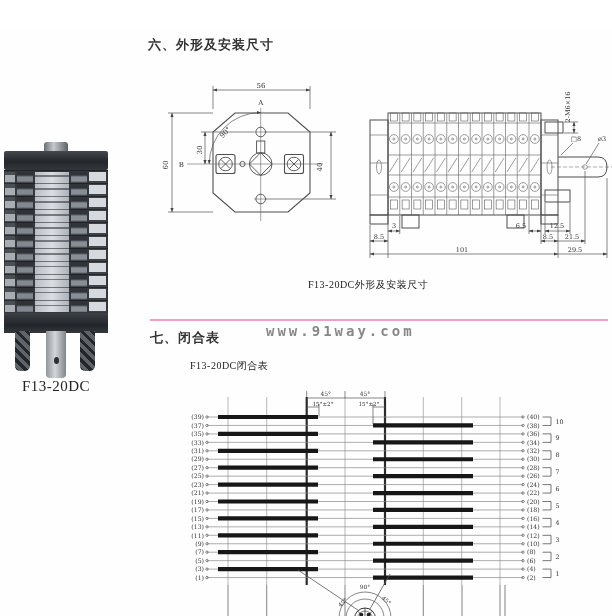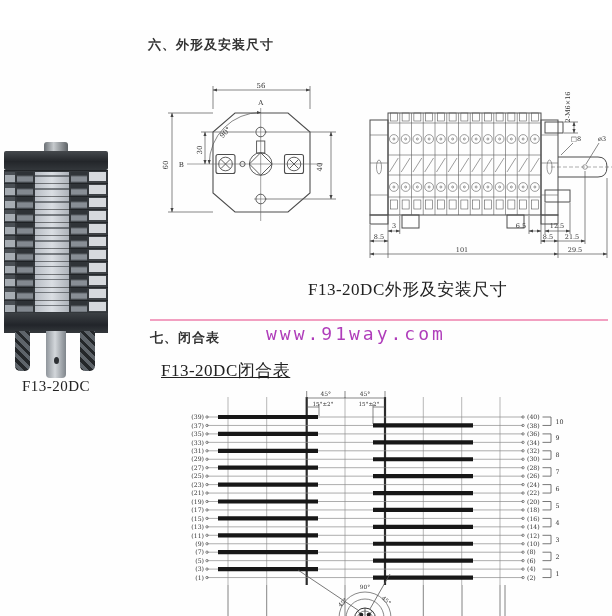--- a/index.html
+++ b/index.html
@@ -1,22 +1,22 @@
 <!DOCTYPE html>
 <html><head>
 <meta charset="utf-8">
 <style>
   html,body{margin:0;padding:0;background:#fff;}
   #page{position:relative;width:612px;height:616px;background:#fefefe;overflow:hidden;
         font-family:"Liberation Serif",serif;color:#333;margin-top:30px;}
   .abs{position:absolute;}
   .cjk-title{font-size:13px;font-weight:700;color:#333;letter-spacing:1px;}
-  .cap{font-size:17px;color:#222;letter-spacing:.5px;}
-  .watermark{font-family:"DejaVu Sans Mono",monospace;font-size:18px;letter-spacing:3px;
-             color:#a21caf;opacity:.85;}
+  .cap{font-size:10px;color:#222;letter-spacing:.5px;}
+  .watermark{font-family:"DejaVu Sans Mono",monospace;font-size:14px;letter-spacing:3px;
+             color:#737373;opacity:.85;font-weight:bold;}
   .pinkline{height:2px;background:#f2a0c1;}
   svg text{font-family:"DejaVu Serif",serif;fill:#333;}
   svg{overflow:visible;}
   
   .photo{position:absolute;left:4px;top:112px;width:104px;height:236px;}
   .photo div{position:absolute;}
   .ph-stub{left:40px;top:0;width:24px;height:12px;background:linear-gradient(90deg,#6a6f74,#c6cacd 40%,#5d6266);border-radius:3px 3px 0 0;}
   .ph-topcap{left:0;top:9px;width:104px;height:19px;background:linear-gradient(180deg,#45494d,#23262a 55%,#33373b);border-radius:2px;}
   .ph-body{left:0;top:28px;width:104px;height:144px;background:#34383c;}
   .ph-tabs-l{left:1px;top:2px;width:10px;height:140px;background:repeating-linear-gradient(180deg,#4a4f54 0 3px,#a7adb3 3px 10px,#4a4f54 10px 13px);}
@@ -296,21 +296,21 @@
     </g>
   </svg>
 
   <div class="abs cap" style="left:308px;top:248px;">F13-20DC外形及安装尺寸</div>
 
   <div class="abs pinkline" style="left:150px;top:289px;width:458px;"></div>
 
   <div class="abs watermark" style="left:266px;top:293px;">www.91way.com</div>
 
   <div class="abs cjk-title" style="left:150px;top:299px;text-align:center;">七、闭合表</div>
-  <div class="abs cap" style="left:161px;top:329px;text-decoration:underline;">F13-20DC闭合表</div>
+  <div class="abs cap" style="left:190px;top:329px;">F13-20DC闭合表</div>
 
   <svg id="closure-svg" class="abs" style="left:185px;top:353px;" width="390" height="263" viewBox="0 0 390 263">
       <g>
         <line x1="43" y1="14" x2="43" y2="202" stroke="#999" stroke-width="0.7"></line>
         <line x1="81.7" y1="14" x2="81.7" y2="202" stroke="#999" stroke-width="0.7"></line>
         <line x1="121.7" y1="14" x2="121.7" y2="202" stroke="#2b2b2b" stroke-width="2.2"></line>
         <line x1="160" y1="14" x2="160" y2="202" stroke="#999" stroke-width="0.7"></line>
         <line x1="200" y1="14" x2="200" y2="202" stroke="#2b2b2b" stroke-width="2.2"></line>
         <line x1="238.3" y1="14" x2="238.3" y2="202" stroke="#999" stroke-width="0.7"></line>
         <line x1="276.7" y1="14" x2="276.7" y2="202" stroke="#999" stroke-width="0.7"></line>

